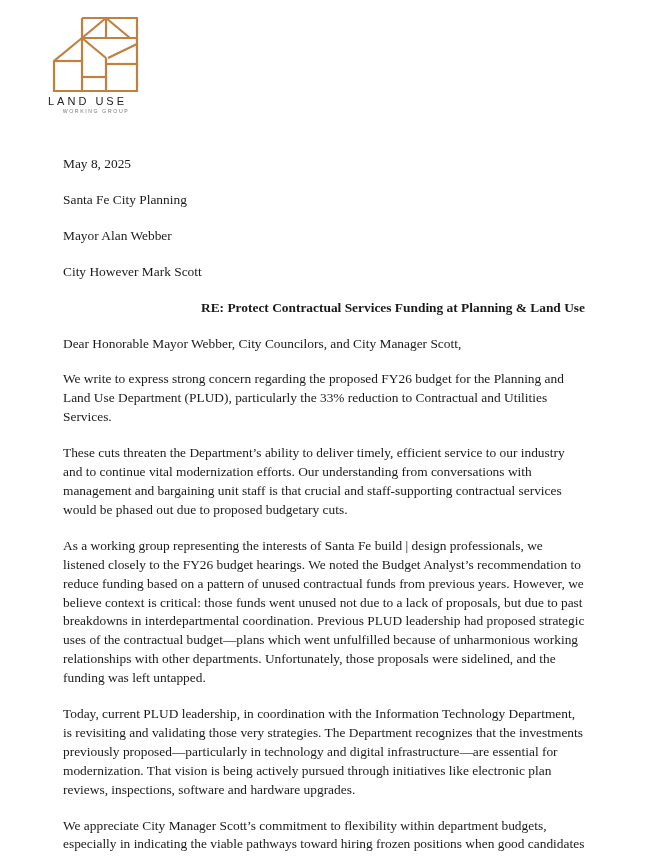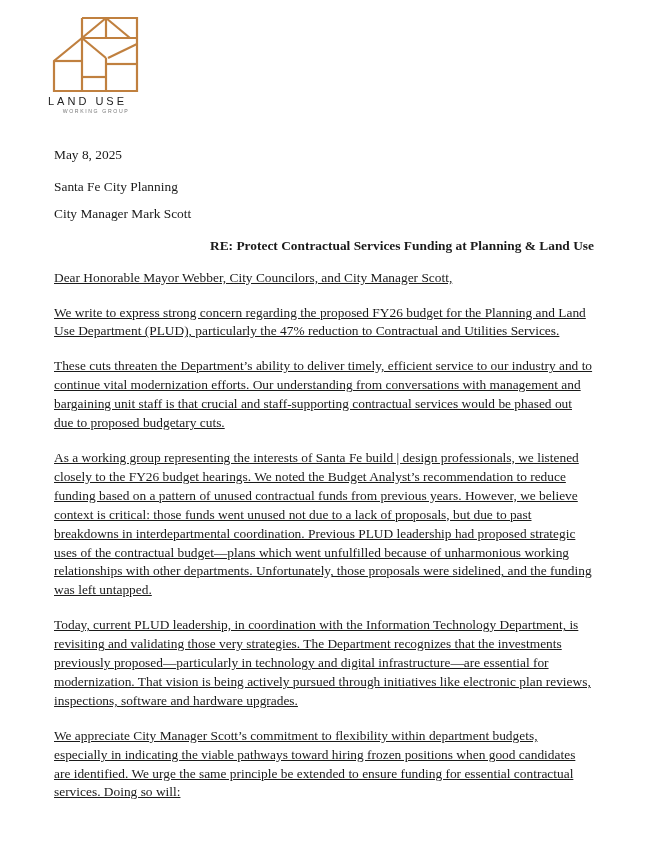--- a/index.html
+++ b/index.html
@@ -13,25 +13,25 @@
       position: absolute; left: 48px; top: 95px; width: 96px; text-align: left;
       font-family: "Liberation Sans", "DejaVu Sans", sans-serif;
       font-size: 11px; letter-spacing: 3px; color: #222; font-weight: normal;
     }
     .logo-sub {
       position: absolute; left: 48px; top: 108px; width: 96px; text-align: center;
       font-family: "Liberation Sans", "DejaVu Sans", sans-serif;
       font-size: 5.2px; letter-spacing: 1.6px; color: #777;
     }
     .letter { position: absolute; left: 46px; top: 138px; width: 556px; font-size: 13.4px; line-height: 18.9px; }
-    .letter p { margin: 8px; }
+    .letter p { margin: 17px; }
     .date { margin-bottom: 13px !important; }
     .addr { margin-bottom: 13px !important; }
     .subject { font-weight: bold; margin-bottom: 13px !important; text-align: right; }
-    .para { margin-bottom: 16px !important; text-decoration: underline; }
+    .para { margin-bottom: 16px !important; }
   </style>
 </head>
 <body>
 
 <div class="logo">
   <svg width="92" height="80" viewBox="0 0 92 80">
     <g fill="none" stroke="#c0803f" stroke-width="2.2" stroke-linejoin="miter">
 
       <polyline points="32,4 87,4 87,77 4,77 4,47 32,24"></polyline>
       <line x1="32" y1="4" x2="32" y2="77"></line>
@@ -52,22 +52,23 @@
     </g>
   </svg>
 </div>
 <div class="logo-title">LAND USE</div>
 <div class="logo-sub">WORKING GROUP</div>
 
 <div class="letter">
   <p class="date">May 8, 2025</p>
   <div class="addr">
     <p>Santa Fe City Planning</p>
-    <p>City Manager Mark Scott</p>
+    <p>Mayor Alan Webber</p>
+    <p>City However Mark Scott</p>
   </div>
   <p class="subject">RE: Protect Contractual Services Funding at Planning &amp; Land Use</p>
   <p class="para">Dear Honorable Mayor Webber, City Councilors, and City Manager Scott,</p>
-  <p class="para">We write to express strong concern regarding the proposed FY26 budget for the Planning and Land Use Department (PLUD), particularly the 47% reduction to Contractual and Utilities Services.</p>
+  <p class="para">We write to express strong concern regarding the proposed FY26 budget for the Planning and Land Use Department (PLUD), particularly the 33% reduction to Contractual and Utilities Services.</p>
   <p class="para">These cuts threaten the Department’s ability to deliver timely, efficient service to our industry and to continue vital modernization efforts. Our understanding from conversations with management and bargaining unit staff is that crucial and staff-supporting contractual services would be phased out due to proposed budgetary cuts.</p>
   <p class="para">As a working group representing the interests of Santa Fe build | design professionals, we listened closely to the FY26 budget hearings. We noted the Budget Analyst’s recommendation to reduce funding based on a pattern of unused contractual funds from previous years. However, we believe context is critical: those funds went unused not due to a lack of proposals, but due to past breakdowns in interdepartmental coordination. Previous PLUD leadership had proposed strategic uses of the contractual budget—plans which went unfulfilled because of unharmonious working relationships with other departments. Unfortunately, those proposals were sidelined, and the funding was left untapped.</p>
   <p class="para">Today, current PLUD leadership, in coordination with the Information Technology Department, is revisiting and validating those very strategies. The Department recognizes that the investments previously proposed—particularly in technology and digital infrastructure—are essential for modernization. That vision is being actively pursued through initiatives like electronic plan reviews, inspections, software and hardware upgrades.</p>
   <p class="para">We appreciate City Manager Scott’s commitment to flexibility within department budgets, especially in indicating the viable pathways toward hiring frozen positions when good candidates are identified. We urge the same principle be extended to ensure funding for essential contractual services. Doing so will:</p>
 </div>
 
 </body></html>

